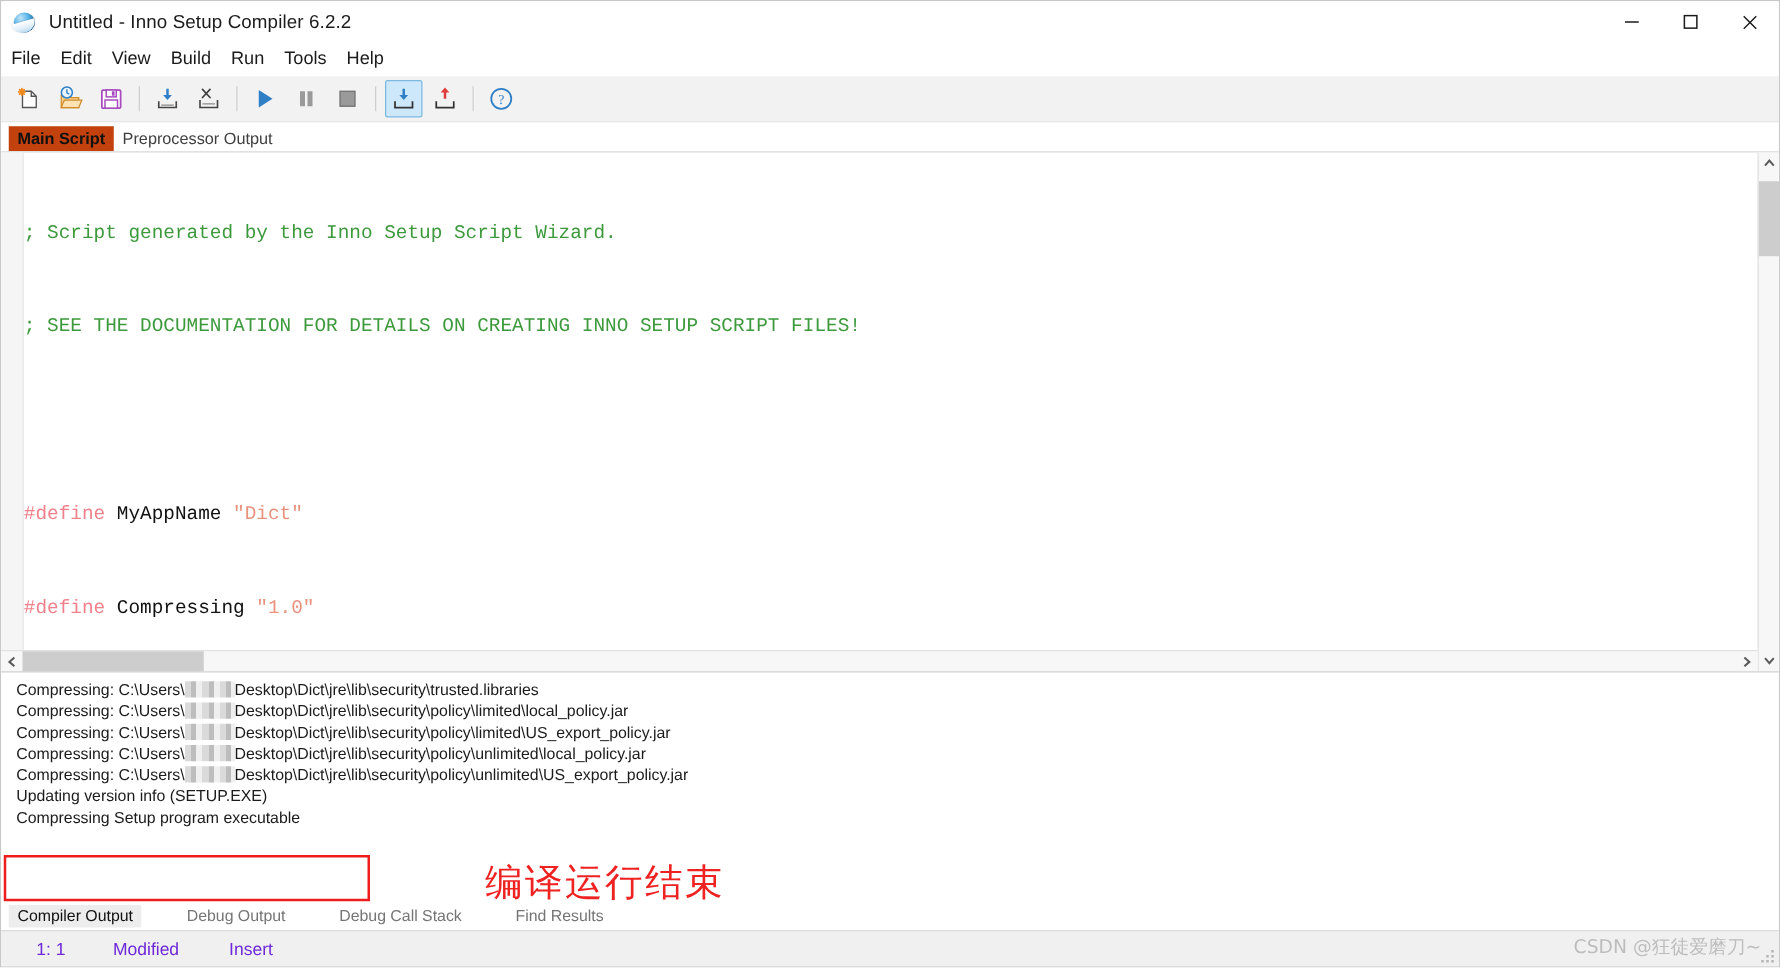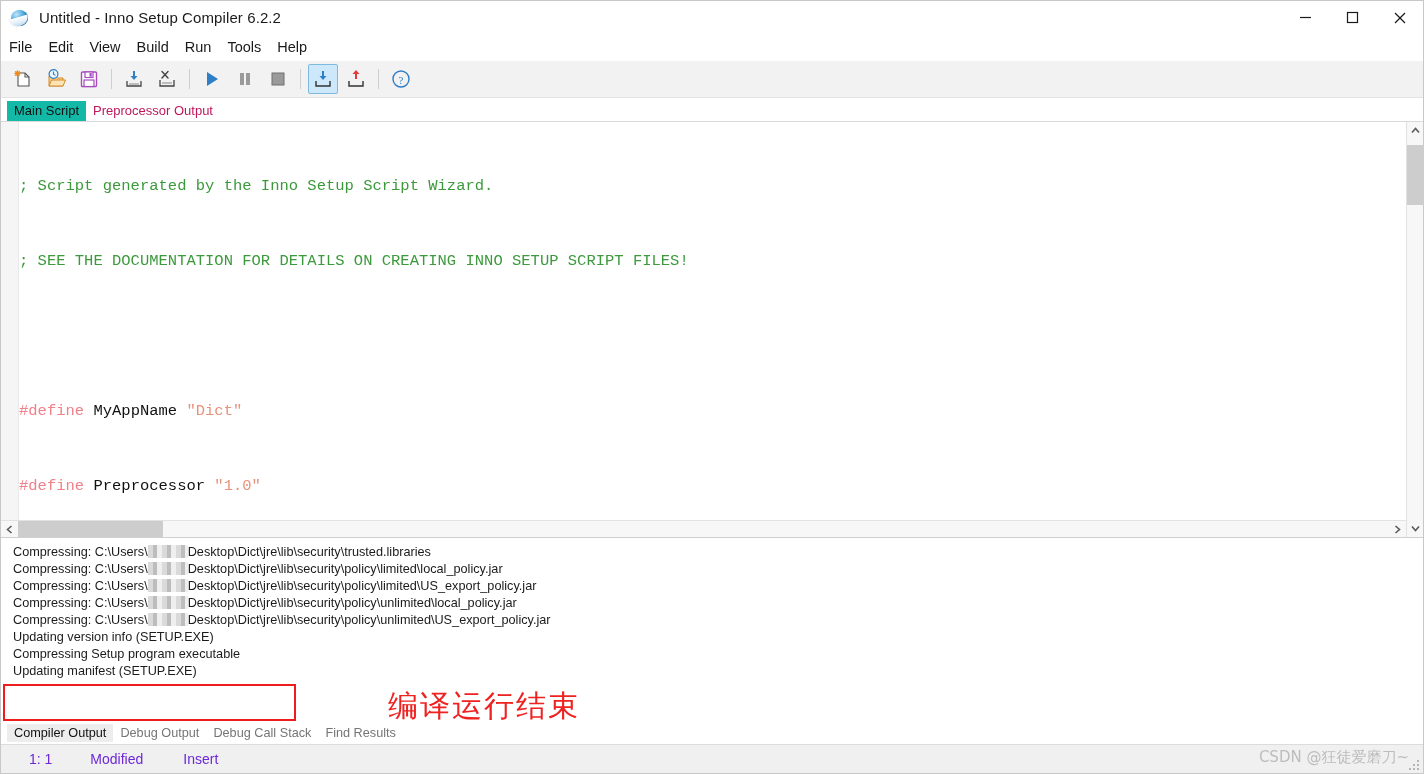--- a/index.html
+++ b/index.html
@@ -92,24 +92,24 @@
   }
 
   
   .editor-tabs {
     height: 23px; flex: 0 0 23px;
     display: flex; align-items: flex-end;
     background: #ffffff;
     padding-left: 6px;
   }
   .etab {
-    font-size: 13px; color: #be185d;
+    font-size: 13px; color: #404040;
     padding: 2px 7px 3px 7px; white-space: nowrap;
   }
-  .etab.active { color: #111111; background: #14b8a6; }
+  .etab.active { color: #111111; background: #c2410c; font-weight: bold; }
 
   
   .editor-wrap {
     position: relative; flex: 0 0 416px; height: 416px;
     display: flex; flex-direction: column;
     background: #ffffff;
     border-top: 1px solid #d9d9d9;
   }
   .editor-row { display: flex; flex: 1 1 auto; min-height: 0; }
   .gutter {
@@ -190,21 +190,21 @@
     position: absolute; left: 387px; top: 148px;
     font-size: 30px; color: #ef2222; font-weight: 500;
     letter-spacing: 2px; white-space: nowrap;
     font-family: "DejaVu Sans", sans-serif;
   }
 
   
   .bottom-tabs {
     height: 22px; flex: 0 0 22px;
     display: flex; align-items: center;
-    background: #ffffff; padding-left: 6px;
+    background: #ffffff; padding-left: 6px; gap: 29px;
   }
   .btab {
     font-size: 12.7px; color: #757575;
     padding: 2px 7px; white-space: nowrap;
   }
   .btab.active { color: #111111; background: #ededed; font-weight: normal; }
 
   
   .statusbar {
     height: 29px; flex: 0 0 29px;
@@ -371,21 +371,21 @@
   </div>
 
   <div class="editor-wrap">
     <div class="editor-row">
       <div class="gutter"></div>
       <div class="code">
         <div class="ln"><span class="cmt">; Script generated by the Inno Setup Script Wizard.</span></div>
         <div class="ln"><span class="cmt">; SEE THE DOCUMENTATION FOR DETAILS ON CREATING INNO SETUP SCRIPT FILES!</span></div>
         <div class="ln">&nbsp;</div>
         <div class="ln"><span class="dir">#define</span><span class="idt"> MyAppName </span><span class="str">"Dict"</span></div>
-        <div class="ln"><span class="dir">#define</span><span class="idt"> Preprocessor </span><span class="str">"1.0"</span></div>
+        <div class="ln"><span class="dir">#define</span><span class="idt"> Compressing </span><span class="str">"1.0"</span></div>
         
         
         
         
         
         
         
         
         
         
@@ -428,21 +428,20 @@
 
   <div class="output-wrap">
     <div class="out-lines">
       <div class="out-line"><span>Compressing: C:\Users\</span><span class="redact-u"></span><span>Desktop\Dict\jre\lib\security\trusted.libraries</span></div>
       <div class="out-line"><span>Compressing: C:\Users\</span><span class="redact-u"></span><span>Desktop\Dict\jre\lib\security\policy\limited\local_policy.jar</span></div>
       <div class="out-line"><span>Compressing: C:\Users\</span><span class="redact-u"></span><span>Desktop\Dict\jre\lib\security\policy\limited\US_export_policy.jar</span></div>
       <div class="out-line"><span>Compressing: C:\Users\</span><span class="redact-u"></span><span>Desktop\Dict\jre\lib\security\policy\unlimited\local_policy.jar</span></div>
       <div class="out-line"><span>Compressing: C:\Users\</span><span class="redact-u"></span><span>Desktop\Dict\jre\lib\security\policy\unlimited\US_export_policy.jar</span></div>
       <div class="out-line">Updating version info (SETUP.EXE)</div>
       <div class="out-line">Compressing Setup program executable</div>
-      <div class="out-line">Updating manifest (SETUP.EXE)</div>
       <div class="out-line" style="height:16px">&nbsp;</div>
     </div>
     <div class="annot-box"></div>
     <div class="annot-text">编译运行结束</div>
   </div>
 
   <div class="bottom-tabs">
     <div class="btab active">Compiler Output</div>
     <div class="btab">Debug Output</div>
     <div class="btab">Debug Call Stack</div>

